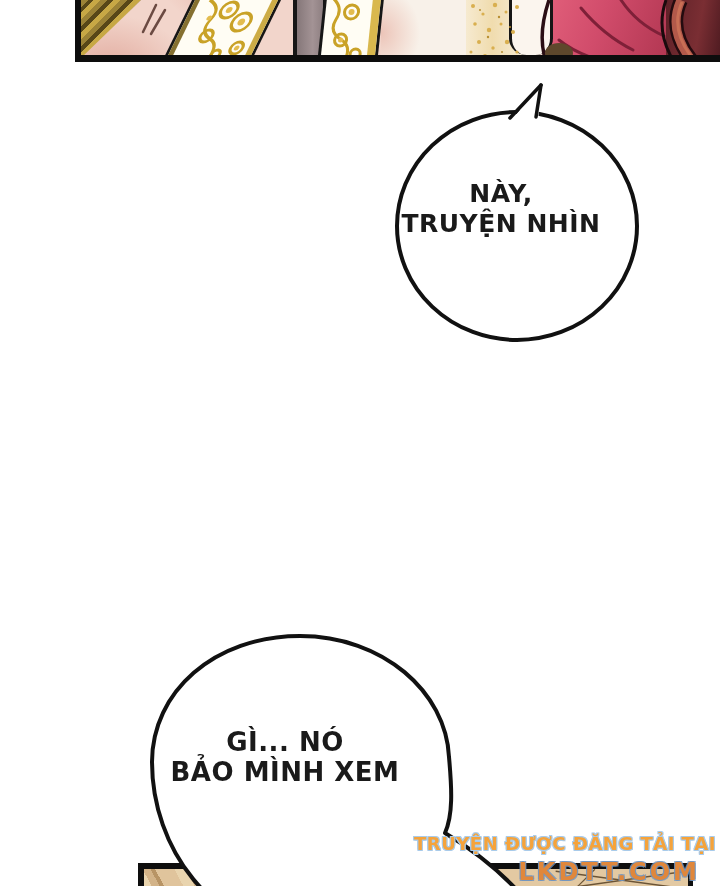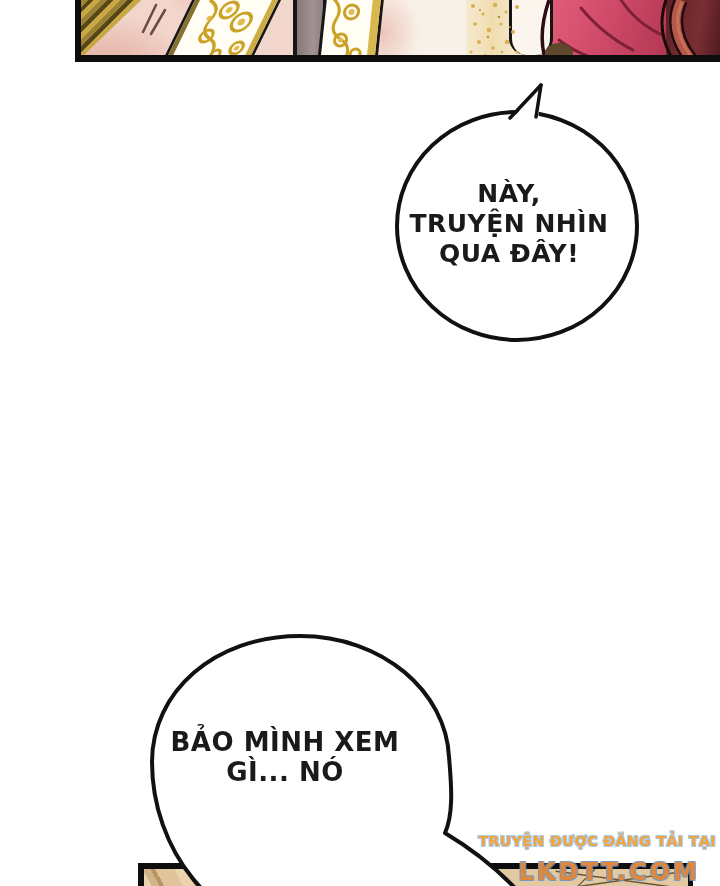--- a/index.html
+++ b/index.html
@@ -44,34 +44,34 @@
     background:linear-gradient(90deg,#857779,#a39395 60%,#8e7f81);
     border-left:4px solid #161616;border-right:4px solid #161616;}
   .pt-overlay{position:absolute;left:0;top:0;width:645px;height:62px;}
   
   .bubbles-svg{position:absolute;left:0;top:0;width:720px;height:886px;pointer-events:none;}
   .bubble-text{
     position:absolute;text-align:center;color:#1a1a1a;
     font-weight:bold;letter-spacing:0.5px;
   }
   .bubble-text span{display:block;}
-  .bt1{left:397px;top:179px;width:224px;font-size:25px;line-height:30px;text-align:center;}
+  .bt1{left:389px;top:179px;width:224px;font-size:25px;line-height:30px;text-align:center;}
   .bt2{left:135px;top:727px;width:300px;font-size:26px;line-height:30px;}
   
   .panel-bottom{
     position:absolute;left:138px;top:863px;width:555px;height:30px;
     border-top:6px solid #0e0e0e;border-left:6px solid #0e0e0e;border-right:5px solid #0e0e0e;
     box-sizing:border-box;background:#e3c9a2;overflow:hidden;
   }
   .pb-stripes{position:absolute;left:0;top:0;width:140px;height:100%;
     background:repeating-linear-gradient(62deg,#e9d4ae 0 10px,#d3b388 10px 17px,#b89465 17px 21px,#e0c49c 21px 38px);}
   .pb-seams{position:absolute;left:0;top:0;width:100%;height:100%;}
   
   .watermark-1{
-    position:absolute;right:4px;top:833px;font-size:14px;font-weight:bold;
+    position:absolute;right:4px;top:833px;font-size:18px;font-weight:bold;
     letter-spacing:0.5px;color:#f5a33b;white-space:nowrap;
     text-shadow:-1px -1px 0 #a9cbea,1px -1px 0 #a9cbea,-1px 1px 0 #a9cbea,1px 1px 0 #a9cbea,
       0 -1px 0 #a9cbea,0 1px 0 #a9cbea,-1px 0 0 #a9cbea,1px 0 0 #a9cbea;
   }
   .watermark-2{
     position:absolute;right:20px;top:858px;font-size:24px;font-weight:bold;
     letter-spacing:3px;color:rgba(232,135,48,0.93);white-space:nowrap;
     text-shadow:-1px -1px 0 rgba(110,147,192,.8),1px -1px 0 rgba(110,147,192,.8),
       -1px 1px 0 rgba(110,147,192,.8),1px 1px 0 rgba(110,147,192,.8);
     margin-left:9px;
@@ -193,23 +193,22 @@
          C452 790 453 815 445 833
          C465 845 492 864 515 888
          L522 930 L300 935
          C212 930 152 848 152 762
          C152 692 214 636 300 636 Z" fill="#ffffff" stroke="#111111" stroke-width="4" stroke-linejoin="round"></path>
   </svg>
 
   <div class="bubble-text bt1">
     <span>NÀY,</span>
     <span>TRUYỆN NHÌN</span>
-    <span>QUA ĐÂY!</span>
   </div>
   <div class="bubble-text bt2">
+    <span>GÌ... NÓ</span>
     <span>BẢO MÌNH XEM</span>
-    <span>GÌ... NÓ</span>
   </div>
 
   <div class="watermark-1">TRUYỆN ĐƯỢC ĐĂNG TẢI TẠI</div>
   <div class="watermark-2">LKDTT.COM</div>
 
 </div>
 
 </body></html>

